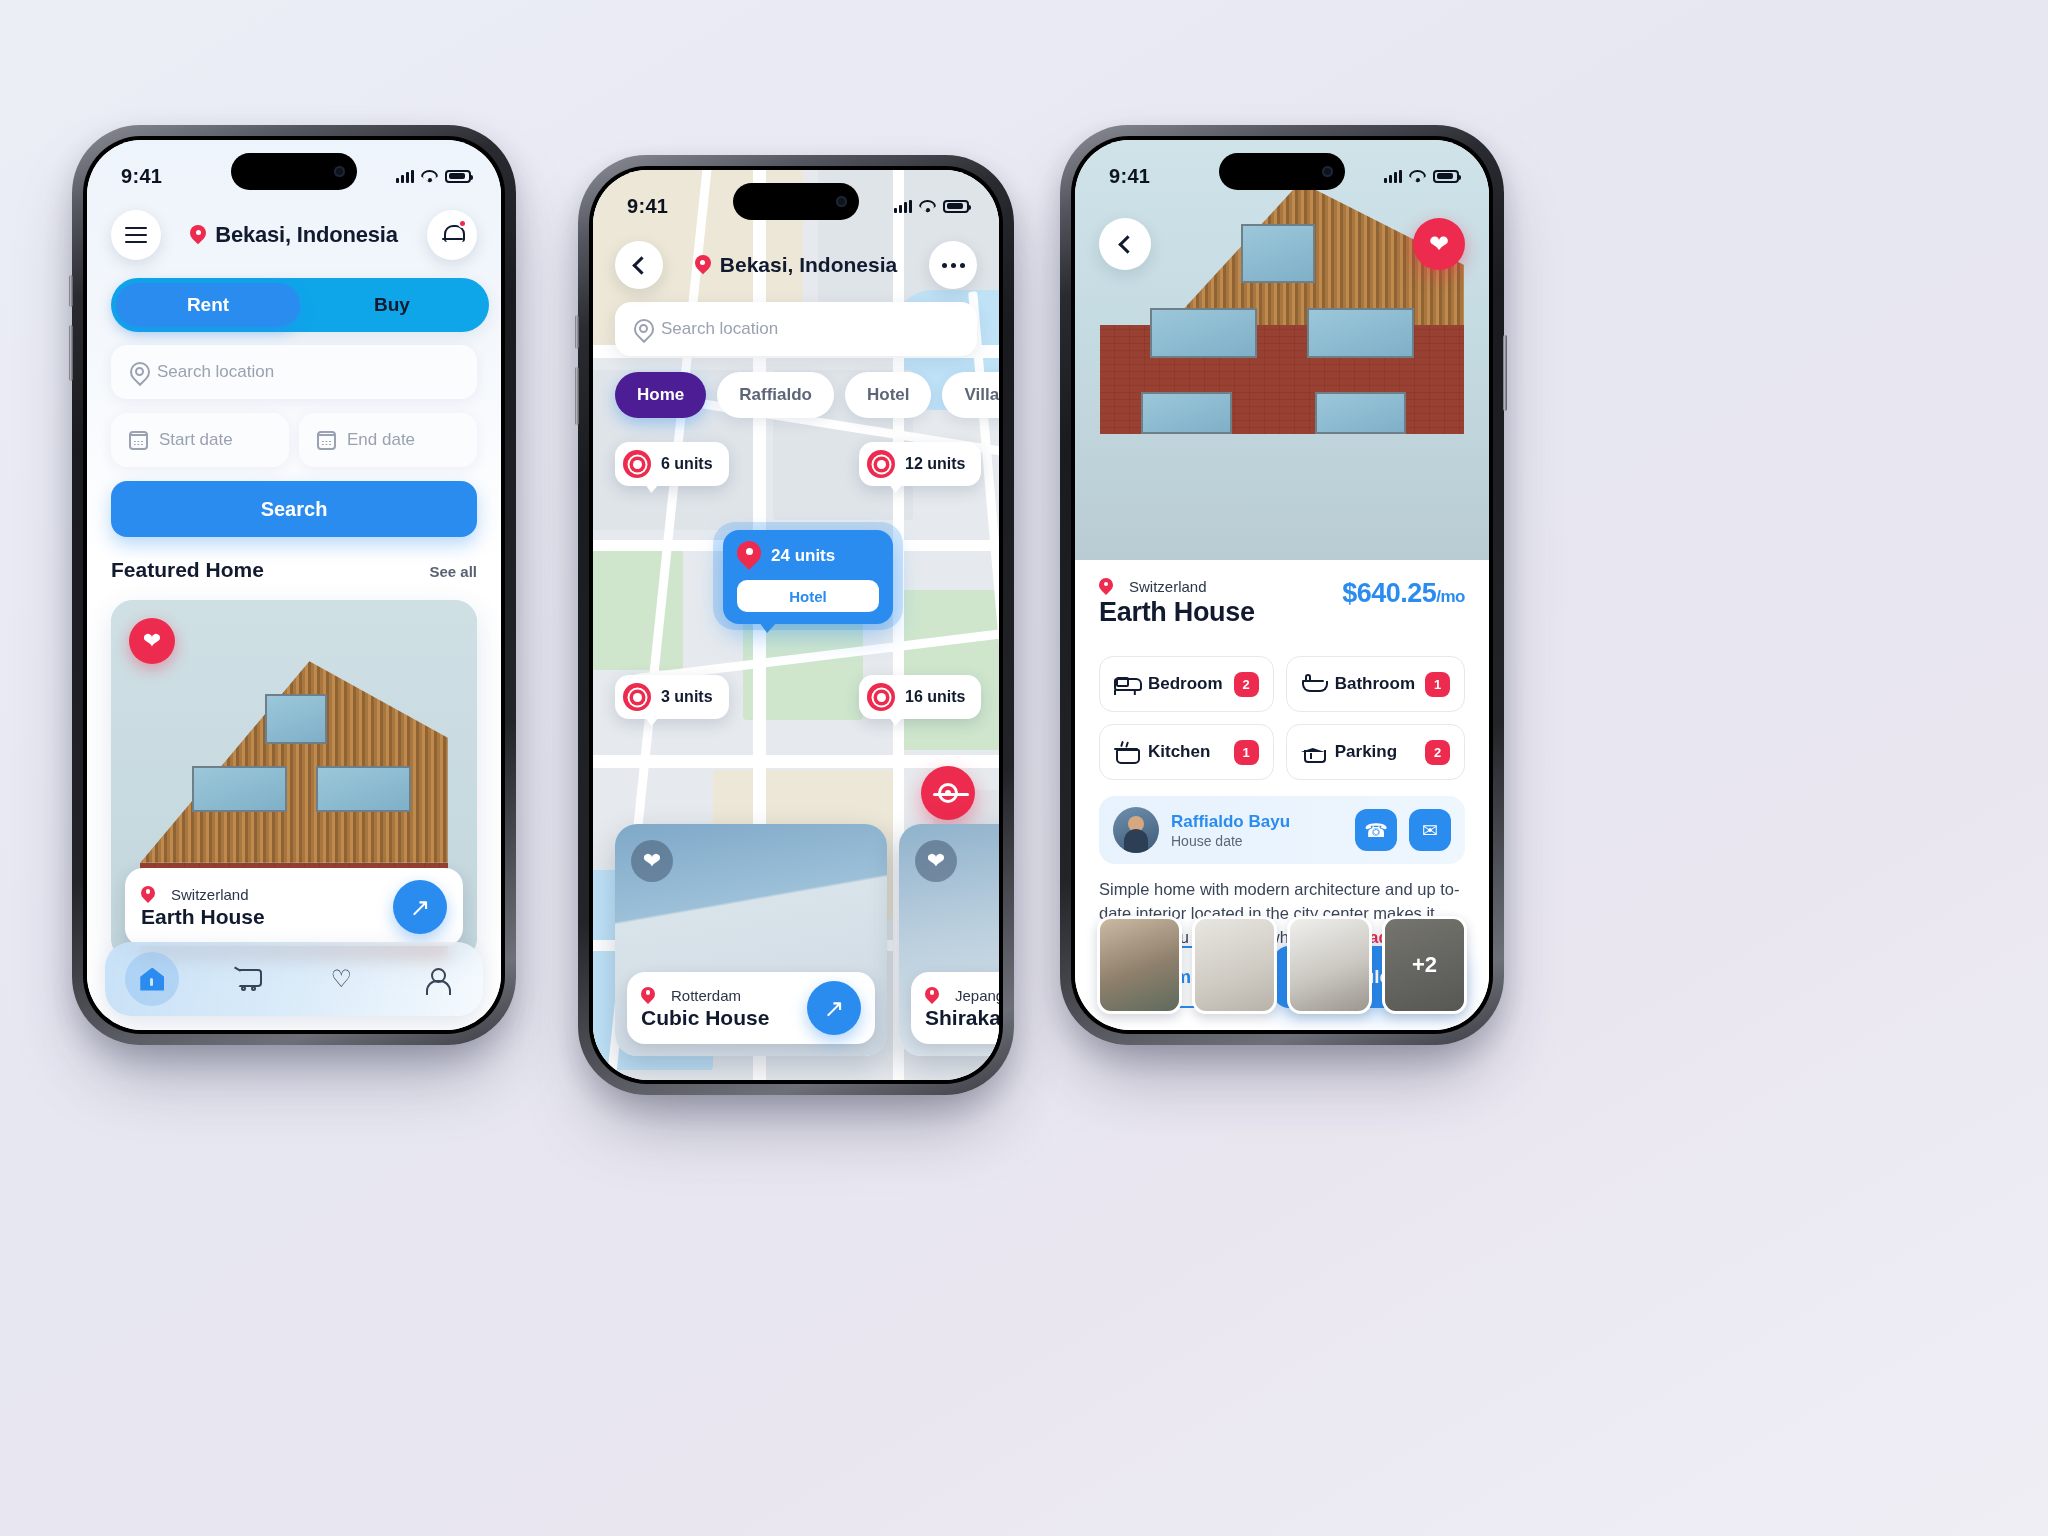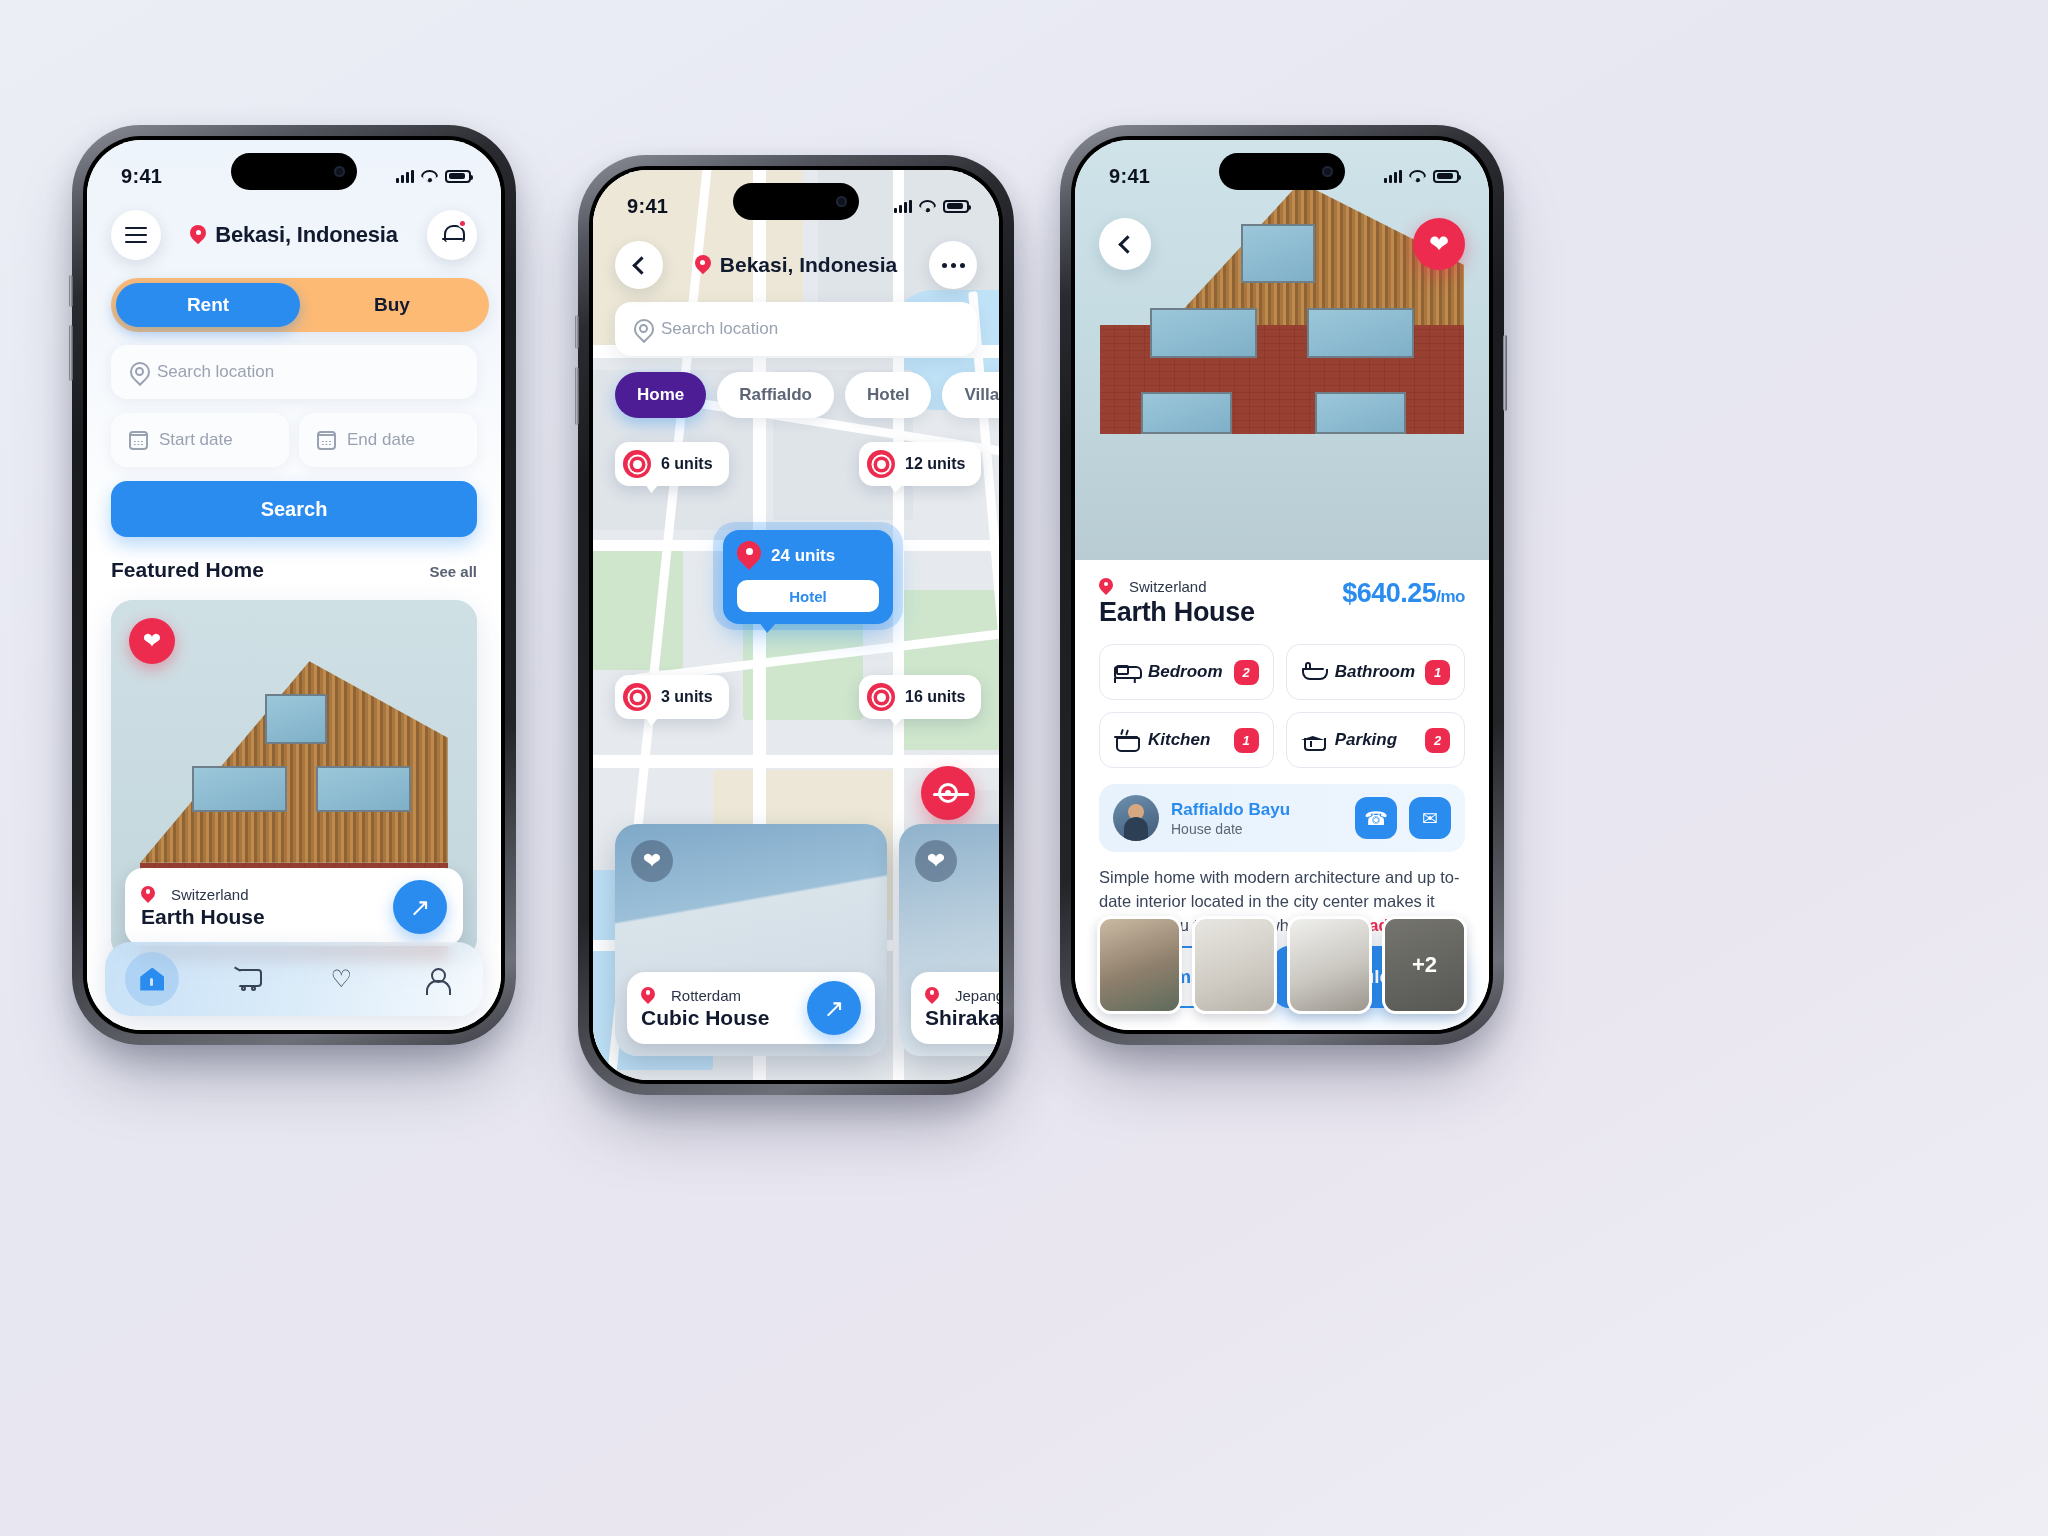--- a/index.html
+++ b/index.html
@@ -98,21 +98,21 @@
   .p1-loc-txt{ font-size:22px; font-weight:700; color:#111a2e; letter-spacing:-.2px;}
   .bell-wrap{ width:50px;height:50px; position:relative; }
   .bell{ width:21px;height:22px; position:relative;}
   .bell::before{content:"";position:absolute;left:2px;top:1px;width:17px;height:15px;border:2.2px solid #111a2e;
     border-radius:9px 9px 3px 3px;border-bottom:none;}
   .bell::after{content:"";position:absolute;left:0;top:14px;width:21px;height:2.4px;background:#111a2e;border-radius:2px;}
   .bell-dot{position:absolute;right:10px;top:9px;width:9px;height:9px;border-radius:50%;background:#ed2b4e;border:2px solid #fff;}
 
   .seg {
     position:absolute; top:138px; left:24px; right:12px; height:54px;
-    background:#fdba74; border-radius:28px; display:flex; align-items:center; padding:5px;
+    background:#0ea5e9; border-radius:28px; display:flex; align-items:center; padding:5px;
     box-shadow:0 4px 16px rgba(40,70,130,.10);
   }
   .seg-item{flex:1;height:100%;border-radius:24px;display:flex;align-items:center;justify-content:center;
     font-size:19px;font-weight:700;color:#111a2e;}
   .seg-item.active{background:#2b8cf0;color:#fff;box-shadow:0 5px 14px rgba(43,140,240,.40);}
 
   .field {
     background:#fbfcfe; border-radius:16px; display:flex; align-items:center; gap:11px;
     padding: 0 18px; box-shadow: 0 3px 14px rgba(40,70,130,.07);
   }
@@ -271,21 +271,21 @@
   .thumb.more{display:flex;align-items:center;justify-content:center;}
   .thumb.more .ov{position:absolute;inset:0;background:rgba(35,45,60,.42);}
   .thumb.more span{position:relative;color:#fff;font-size:22px;font-weight:700;}
 
   .p3-body{position:absolute;top:420px;left:0;right:0;bottom:0;background:#fff;padding:0 24px;}
   .p3-top{display:flex;align-items:flex-start;justify-content:space-between;padding-top:18px;}
   .p3-price{font-size:27px;font-weight:700;color:#2b8cf0;letter-spacing:-.5px;}
   .p3-price small{font-size:17px;font-weight:700;}
   .p3-title{font-size:27px;font-weight:700;color:#111a2e;margin-top:2px;letter-spacing:-.3px;}
 
-  .feat-grid{display:grid;grid-template-columns:1fr 1fr;gap:12px;margin-top:16px;font-style:italic;}
+  .feat-grid{display:grid;grid-template-columns:1fr 1fr;gap:12px;margin-top:28px;}
   .feat{height:56px;border:1.6px solid #e4e8ef;border-radius:14px;display:flex;align-items:center;gap:10px;padding:0 14px;}
   .feat-name{flex:1;font-size:17px;font-weight:600;color:#111a2e;}
   .feat-badge{width:25px;height:25px;border-radius:8px;background:#ed2b4e;color:#fff;font-size:13px;font-weight:700;
     display:flex;align-items:center;justify-content:center;}
 
   .ic{width:24px;height:22px;position:relative;flex:0 0 auto;}
   .ic-bed::before{content:"";position:absolute;left:0;bottom:4px;width:24px;height:9px;border:2.2px solid #111a2e;border-radius:3px 6px 3px 3px;}
   .ic-bed::after{content:"";position:absolute;left:2px;top:4px;width:9px;height:6px;border:2.2px solid #111a2e;border-radius:2px;}
   .ic-bed i{position:absolute;left:0;bottom:0;width:2.2px;height:5px;background:#111a2e;
     box-shadow:19.8px 0 0 #111a2e;}

